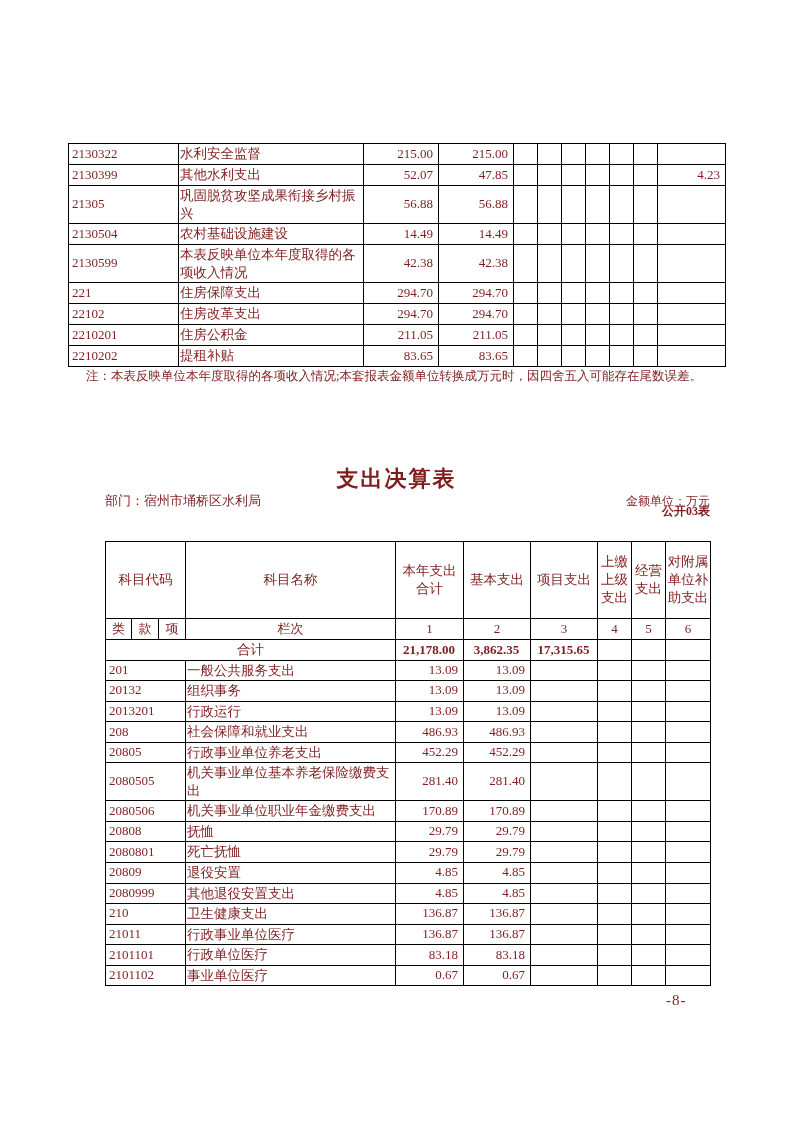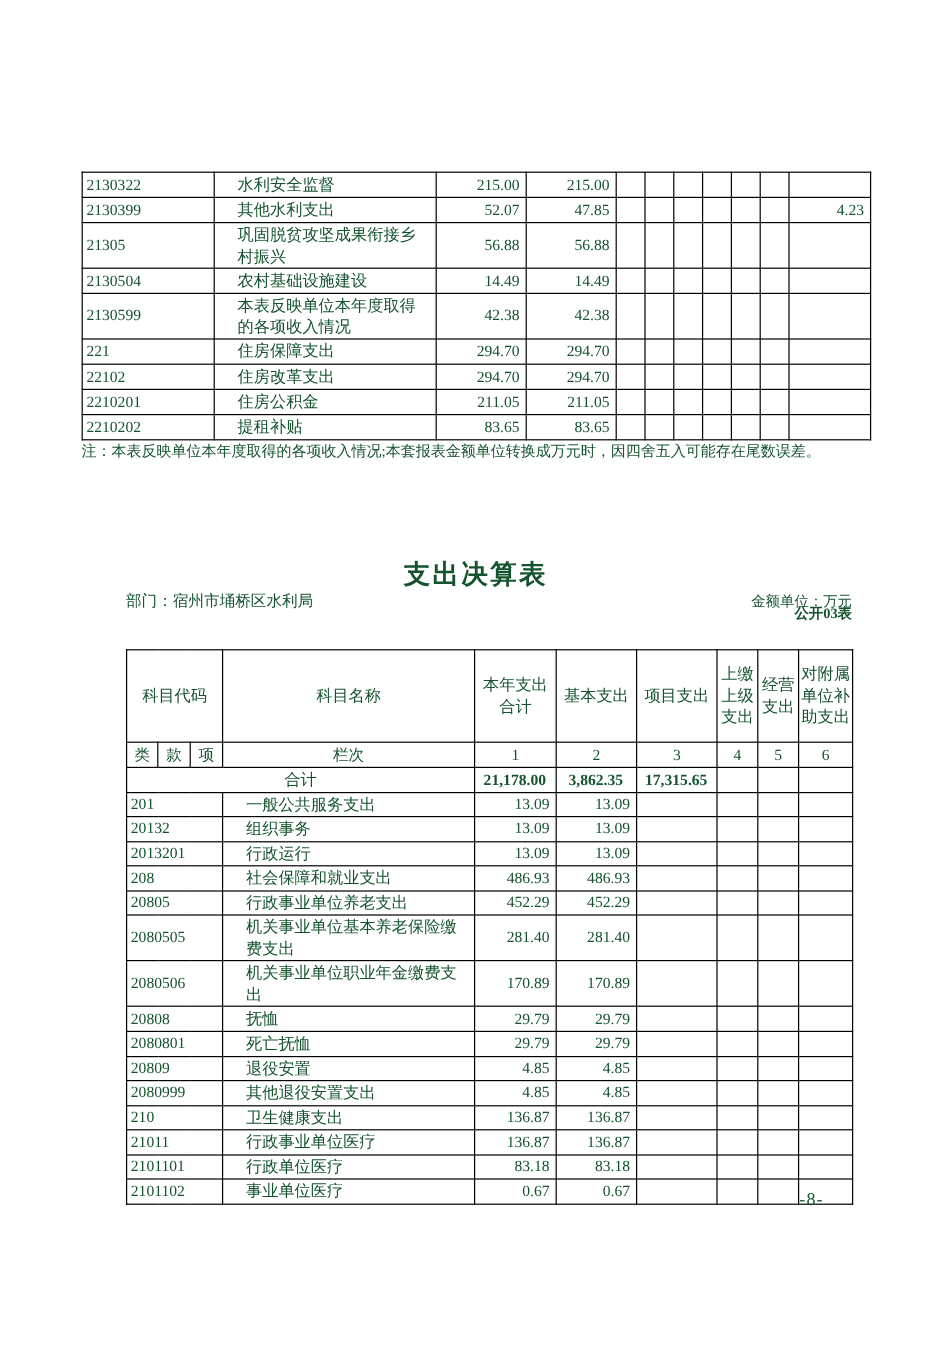--- a/index.html
+++ b/index.html
@@ -1,43 +1,43 @@
 <!DOCTYPE html>
 <html><head>
 <meta charset="utf-8">
 <style>
   html, body { margin: 0; padding: 0; background: #ffffff; }
   .page {
     position: relative;
     width: 793px;
     height: 1122px;
     background: #fff;
-    color: #14532d;
+    color: #7f1d1d;
     font-family: "Liberation Serif", serif;
     overflow: hidden;
   }
   table { border-collapse: collapse; table-layout: fixed; }
   td, th {
     border: 1px solid #000;
     font-weight: normal;
     font-size: 13.5px;
     padding: 1px 4px;
     overflow: hidden;
     vertical-align: middle;
   }
   td.code { text-align: left; padding-left: 3px; font-size: 13px; }
-  td.name { text-align: left; padding-left: 19px; }
+  td.name { text-align: left; padding-left: 1px; }
   td.num  { text-align: right; padding-right: 5px; font-size: 13px; }
 
   
   .top-table { position: absolute; left: 68px; top: 143px; width: 657px; }
   .top-table td { height: 18px; line-height: 1.3; }
 
   .note {
-    position: absolute; left: 68px; top: 368px; width: 660px;
+    position: absolute; left: 86px; top: 368px; width: 660px;
     font-size: 12.5px; line-height: 1.35;
   }
 
   .title {
     position: absolute; left: 0; top: 464px; width: 100%;
     margin: 0; text-align: center;
     font-family: "Liberation Sans", sans-serif;
     font-size: 22px; font-weight: bold; letter-spacing: 2px;
   }
 

